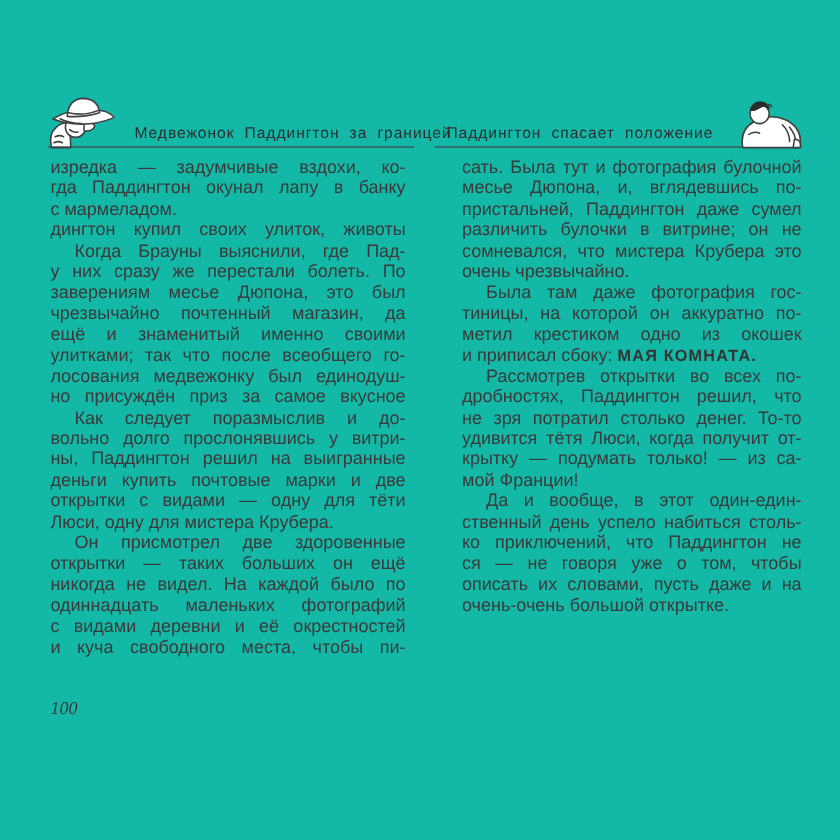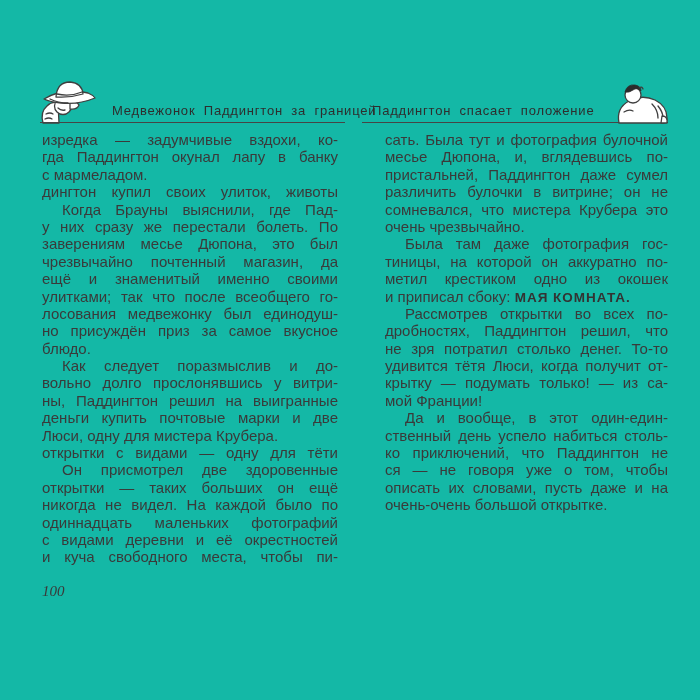--- a/index.html
+++ b/index.html
@@ -83,27 +83,26 @@
       <div class="line lastline">с мармеладом.</div>
       <div class="line">дингтон купил своих улиток, животы</div>
       <div class="line indent">Когда Брауны выяснили, где Пад-</div>
       <div class="line">у них сразу же перестали болеть. По</div>
       <div class="line">заверениям месье Дюпона, это был</div>
       <div class="line">чрезвычайно почтенный магазин, да</div>
       <div class="line">ещё и знаменитый именно своими</div>
       <div class="line">улитками; так что после всеобщего го-</div>
       <div class="line">лосования медвежонку был единодуш-</div>
       <div class="line">но присуждён приз за самое вкусное</div>
-      <div class="line lastline">блюдо.</div>
       <div class="line indent">Как следует поразмыслив и до-</div>
       <div class="line">вольно долго прослонявшись у витри-</div>
       <div class="line">ны, Паддингтон решил на выигранные</div>
       <div class="line">деньги купить почтовые марки и две</div>
+      <div class="line">открытки с видами — одну для тёти</div>
       <div class="line lastline">Люси, одну для мистера Крубера.</div>
-      <div class="line">открытки с видами — одну для тёти</div>
       <div class="line indent">Он присмотрел две здоровенные</div>
       <div class="line">открытки — таких больших он ещё</div>
       <div class="line">никогда не видел. На каждой было по</div>
       <div class="line">одиннадцать маленьких фотографий</div>
       <div class="line">с видами деревни и её окрестностей</div>
       <div class="line">и куча свободного места, чтобы пи-</div>
     </div>
   <div class="col col-right">
       <div class="line">сать. Была тут и фотография булочной</div>
       <div class="line">месье Дюпона, и, вглядевшись по-</div>

